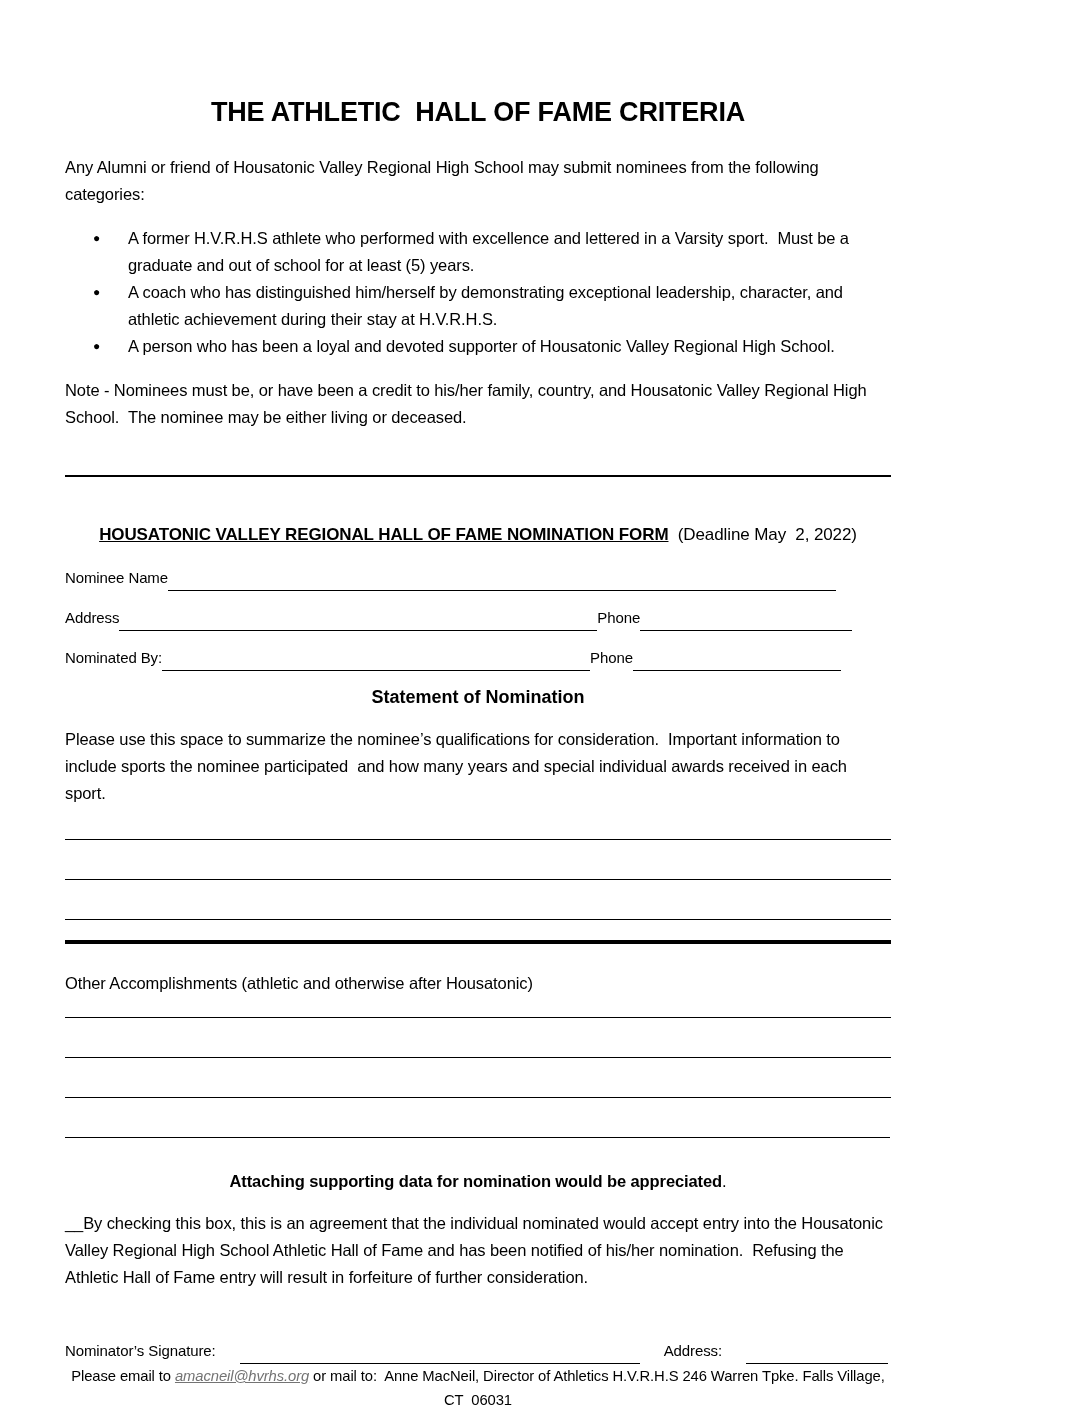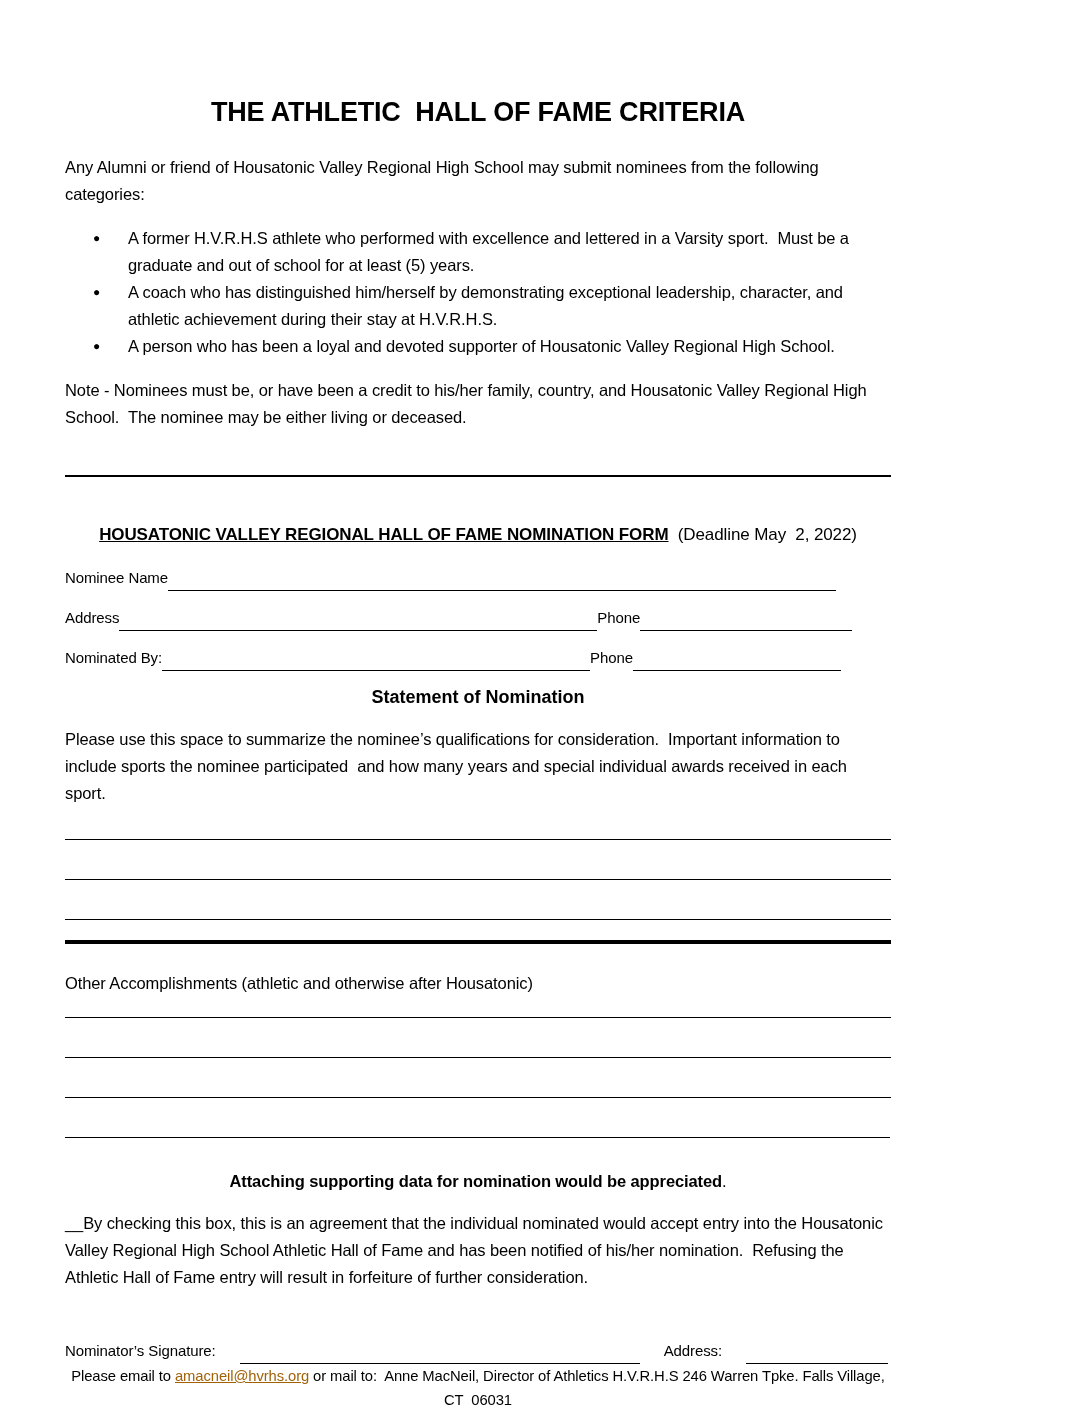--- a/index.html
+++ b/index.html
@@ -86,21 +86,21 @@
   .attach-note { font-weight: bold; margin: 30px 0 7px 0; text-align: center; }
   .attach-note .period { font-weight: normal; }
   .agreement { margin-bottom: 46px; }
   .signature-row { margin-top: 26px; margin-bottom: 0; gap: 24px; }
   .footer-line {
     font-size: 14.8px;
     line-height: 24px;
     text-align: center;
     letter-spacing: -0.1px;
   }
-  .email-link { color: #a16207; text-decoration: underline; cursor: pointer; }
+  .email-link { color: #737373; text-decoration: underline; cursor: pointer; font-style: italic; }
 </style>
 </head>
 <body>
 
 <div class="page">
 
   <div class="doc-title t">THE ATHLETIC  HALL OF FAME CRITERIA</div>
 
   <div class="body-text intro t">Any Alumni or friend of Housatonic Valley Regional High School may submit nominees from the following categories:</div>
 

